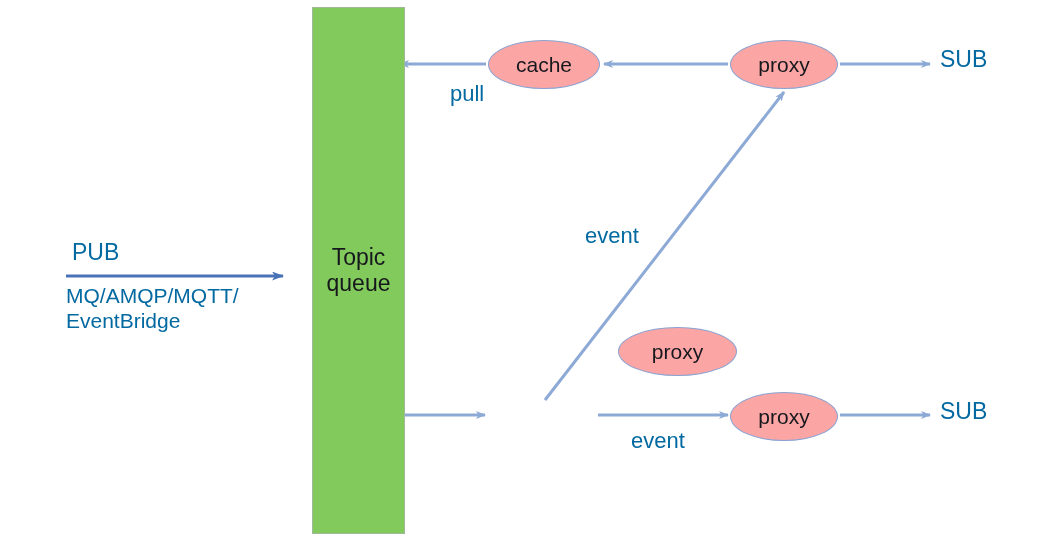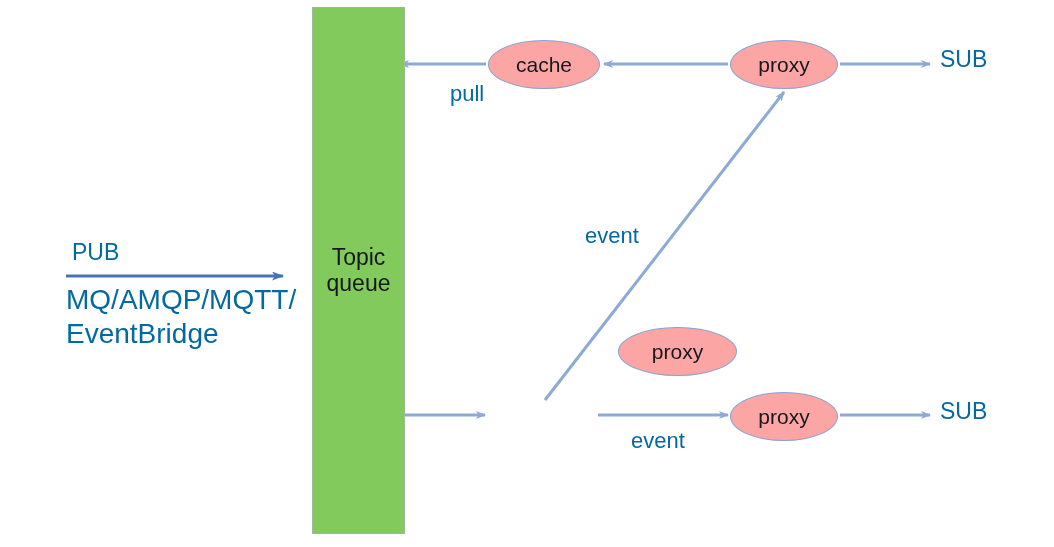--- a/index.html
+++ b/index.html
@@ -51,21 +51,21 @@
     position: absolute;
     color: #0369a1;
     font-size: 23px;
     line-height: 1.18;
     white-space: pre-line;
   }
   .label.small {
     font-size: 22px;
   }
   .label.stack {
-    font-size: 28px;
+    font-size: 21px;
     line-height: 1.2;
   }
 </style>
 </head>
 <body>
 
 <div id="canvas">
 
   <svg id="edges" viewBox="0 0 1054 547" width="1054" height="547" xmlns="http://www.w3.org/2000/svg">
     <defs>

